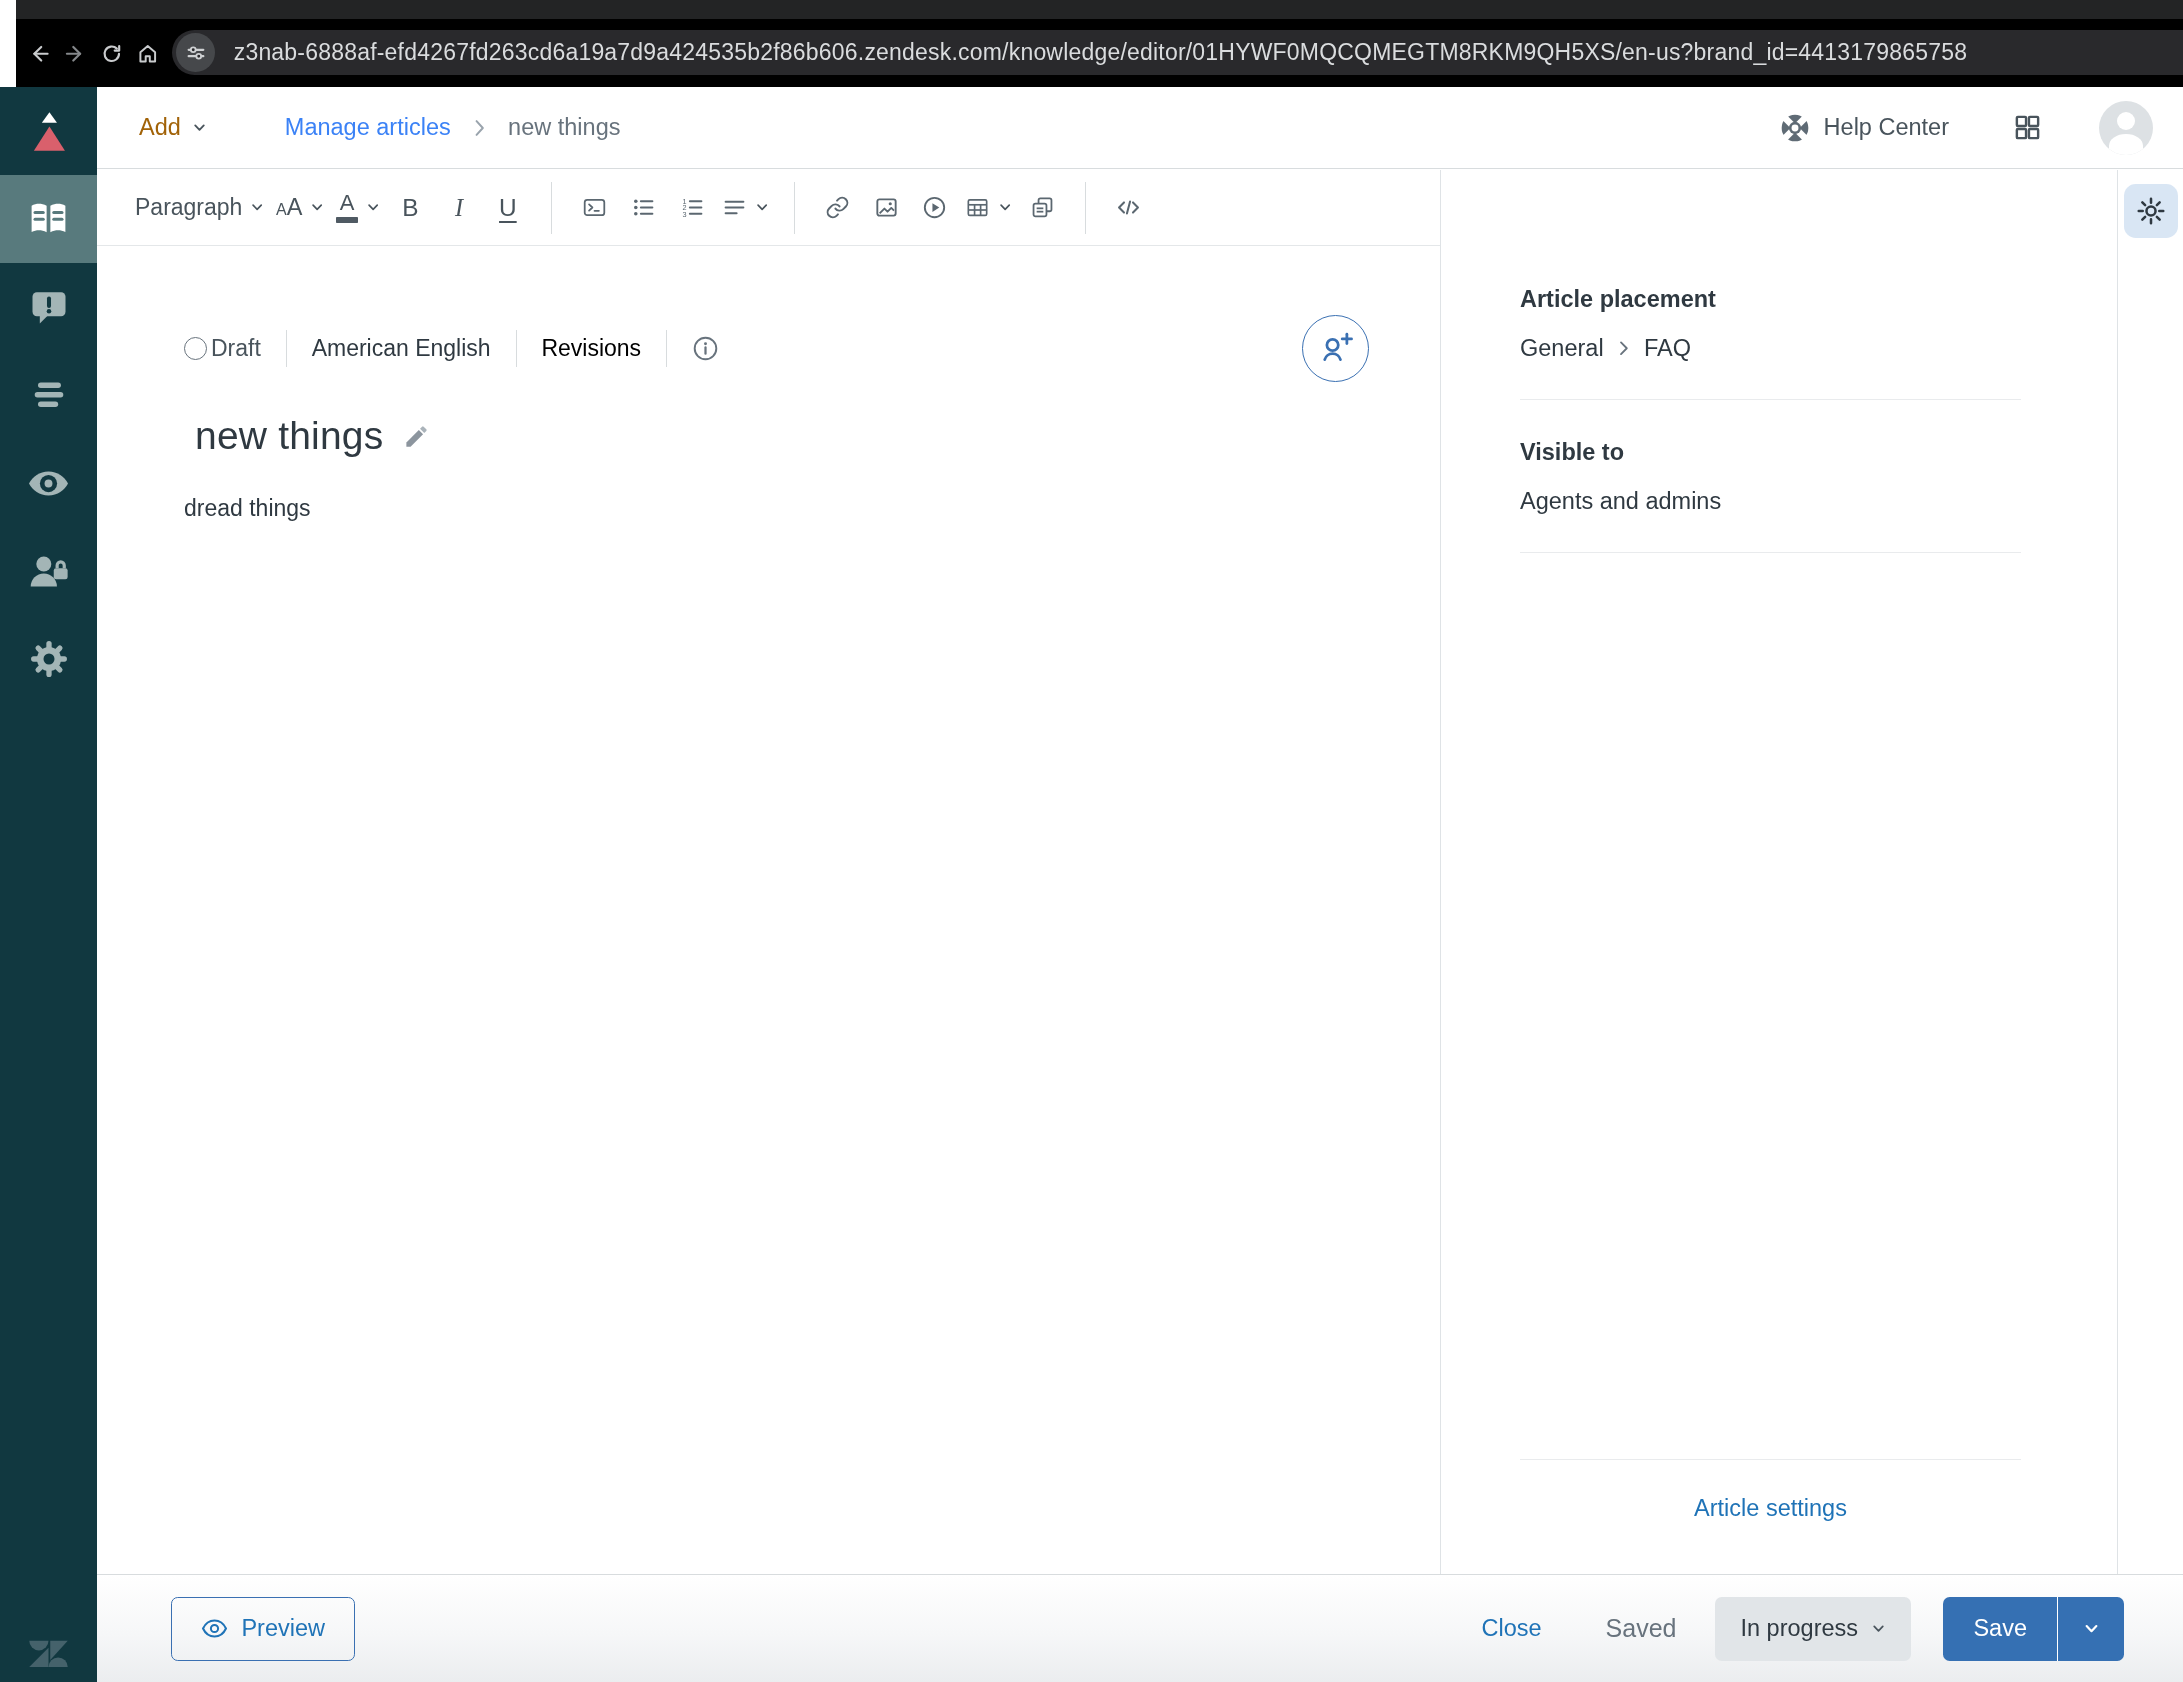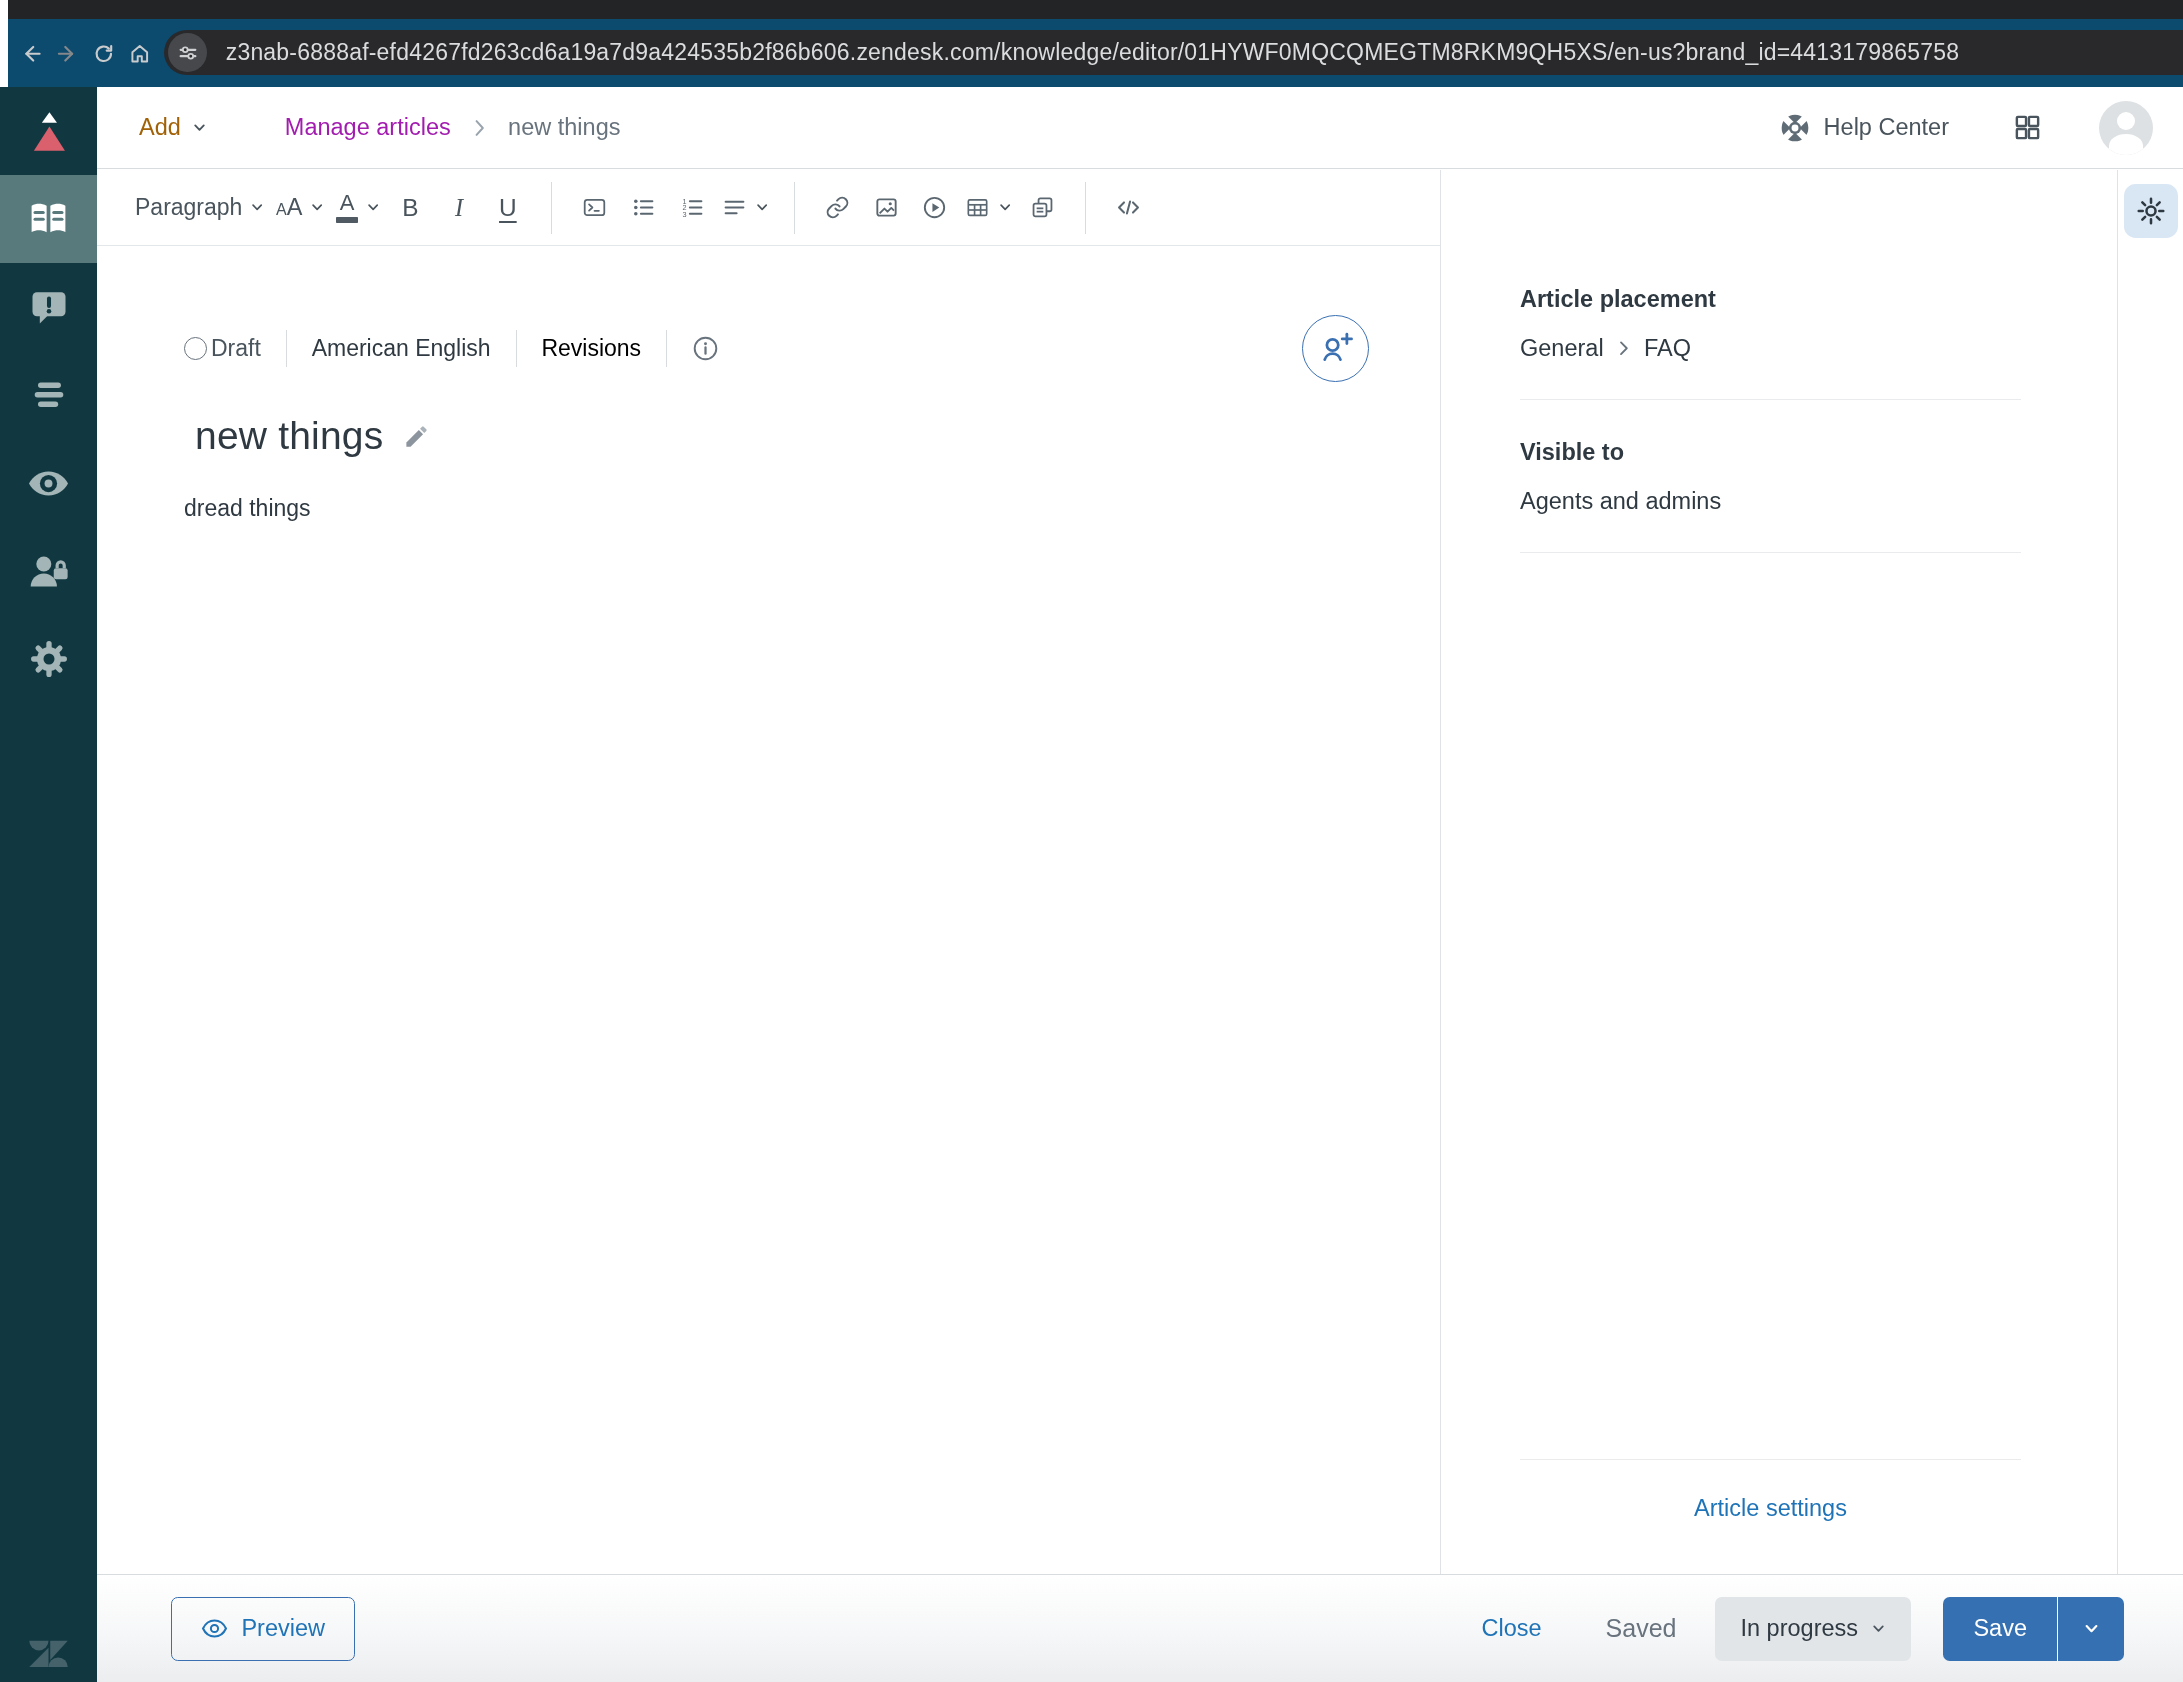--- a/index.html
+++ b/index.html
@@ -1,40 +1,40 @@
 <!DOCTYPE html>
 <html style="font-size:13.4px"><head>
 <meta charset="utf-8">
 <style>
   * { margin:0; padding:0; box-sizing:border-box; }
   html,body { background:#fff; }
   body { font-family:"Liberation Sans","DejaVu Sans",sans-serif; }
   #app { position:relative; width:2183px; height:1682px; overflow:hidden; background:#fff; }
 
   
-  #chrome { position:absolute; top:0; left:8px; right:0; height:87px; background:#0c4a6e; }
+  #chrome { position:absolute; top:0; left:16px; right:0; height:87px; background:#000000; }
   #chrome-strip { position:absolute; top:0; left:0; right:0; height:18.5px; background:#232425; }
   .nav-ic { position:absolute; top:42px; width:23.5px; height:23.5px; }
   #url-pill { position:absolute; left:156px; right:-34px; top:30px; height:45px; border-radius:23px; background:#29292c; display:flex; align-items:center; }
   #tune-circle { width:39px; height:39px; border-radius:50%; background:#46484b; margin-left:4.2px; flex:0 0 auto; display:flex; align-items:center; justify-content:center; }
   #url-text { color:#dadcde; font-size:23px; margin-left:18.5px; white-space:nowrap; overflow:hidden; letter-spacing:0.2px; }
 
   
   #sidebar { position:absolute; top:87px; left:0; bottom:0; width:97px; background:#113840; }
   .sb-item { width:97px; height:88px; display:flex; align-items:center; justify-content:center; }
   .sb-item.active { background:#587a7d; }
   #sb-logo { width:97px; height:88px; display:flex; align-items:center; justify-content:center; }
   #sb-zlogo { position:absolute; bottom:8.4px; left:0; width:97px; display:flex; justify-content:center; }
 
   
   #header { position:absolute; left:97px; top:87px; right:0; height:82px; background:#fff; border-bottom:0.8px solid #d8dcde; display:flex; align-items:center; }
   .hdr-left { display:flex; align-items:center; }
   #add-btn { display:flex; align-items:center; gap:11px; margin-left:42px; color:#a16207; font-size:23.5px; cursor:pointer; }
   #breadcrumb { display:flex; align-items:center; margin-left:78px; font-size:23.5px; }
-  #breadcrumb .link { color:#a21caf; cursor:pointer; }
+  #breadcrumb .link { color:#3b82f6; cursor:pointer; }
   #breadcrumb .sep { margin:0 22px; display:flex; }
   #breadcrumb .current { color:#68737d; }
   .hdr-right { margin-left:auto; display:flex; align-items:center; margin-right:30px; }
   #help-center { display:flex; align-items:center; gap:12.6px; color:#49545c; font-size:23.5px; cursor:pointer; }
   #grid-btn { margin-left:64px; display:flex; cursor:pointer; }
   #avatar { margin-left:57px; width:54px; height:54px; border-radius:50%; background:#dde1e4; position:relative; overflow:hidden; cursor:pointer; }
   #avatar .head { position:absolute; left:17.6px; top:11px; width:18.5px; height:18.5px; border-radius:50%; background:#fff; }
   #avatar .bust { position:absolute; left:10px; top:33px; width:34px; height:23.5px; border-radius:50% 50% 0 0; background:#fff; }
 
   

